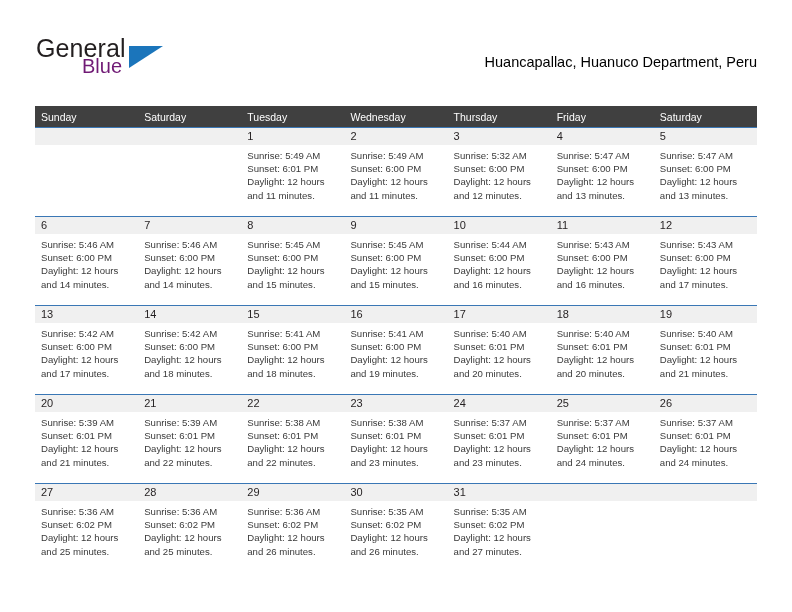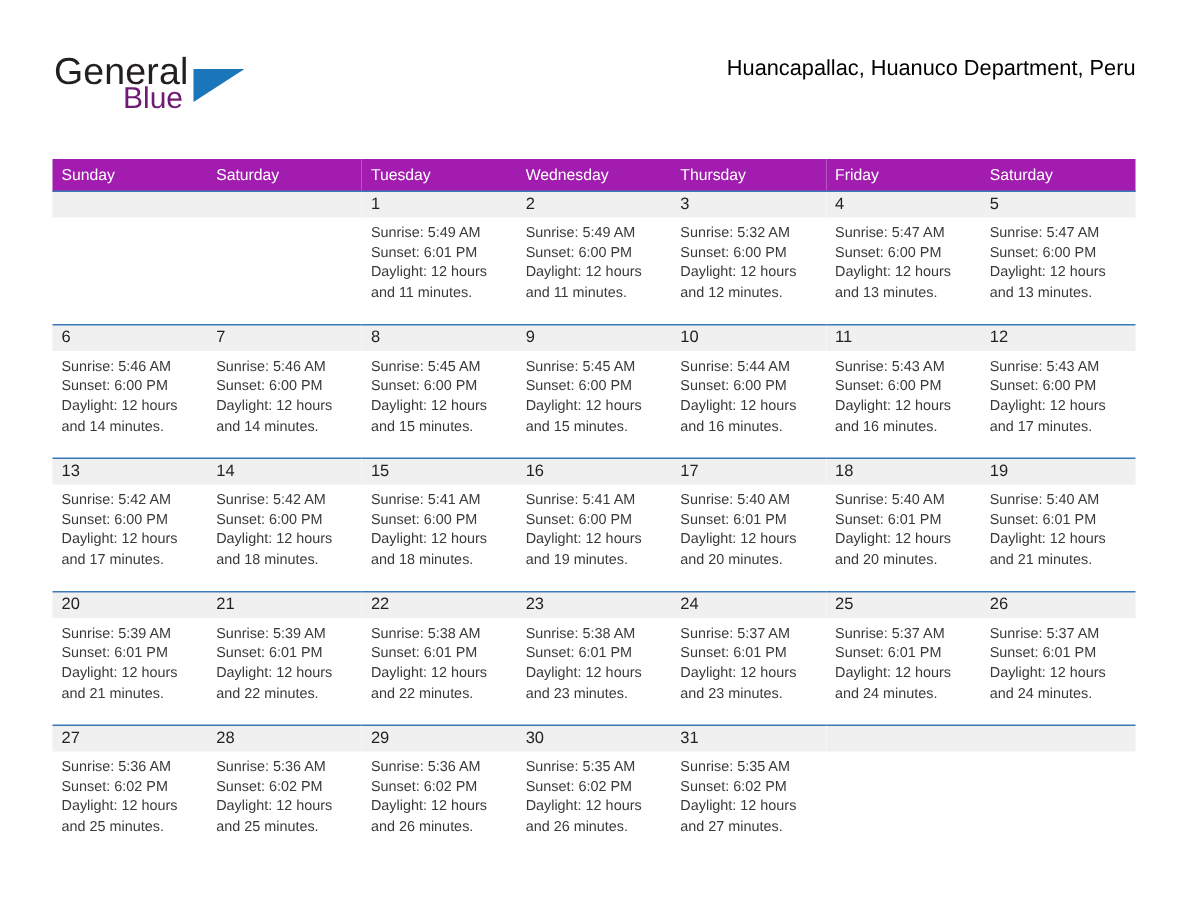--- a/index.html
+++ b/index.html
@@ -76,40 +76,40 @@
   .cal-title {
     font-size: 27px;
     color: #000000;
     line-height: 32px;
     white-space: nowrap;
   }
   .cal-subtitle {
     font-size: 14.5px;
     color: #000000;
     line-height: 20px;
-    margin-top: 6px;
+    margin-top: 22px;
     white-space: nowrap;
   }
 
   
   .calendar {
     position: absolute;
     left: 35px;
     top: 106px;
     width: 722px;
     border-collapse: collapse;
     table-layout: fixed;
   }
 
   .calendar col {
     width: 103.14px;
   }
 
   .dow-row th {
-    background: #a21caf;
+    background: #404040;
     color: #ffffff;
     font-size: 10.5px;
     font-weight: normal;
     text-align: left;
     padding: 4px 0 4px 6px;
     height: 13px;
     vertical-align: middle;
   }
 
   .week-row td {

